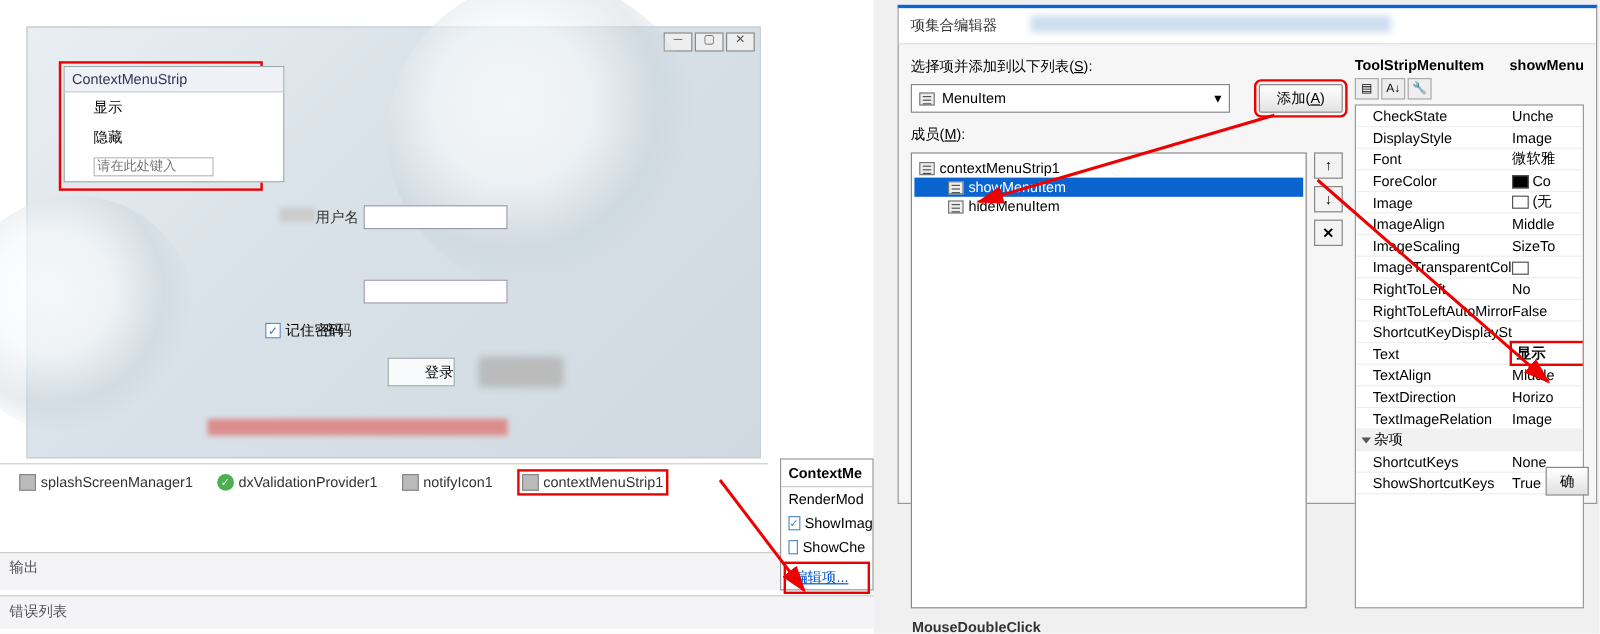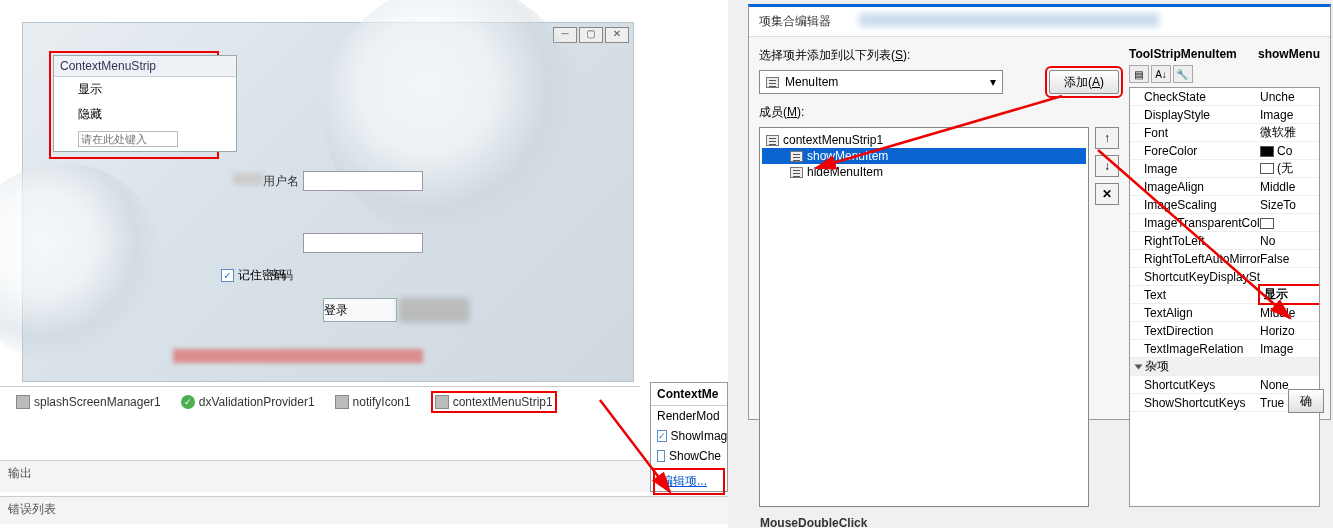--- a/index.html
+++ b/index.html
@@ -17,21 +17,21 @@
 .ctxmenu { position: absolute; left: 30px; top: 32px; width: 184px; background: #fff; border: 1px solid #9aa; }
 .ctxmenu-header { padding: 3px 6px; border-bottom: 1px solid #ccd; background: #eef2f7; color: #335; }
 .ctxmenu-item { padding: 4px 8px 4px 24px; }
 .ctxmenu-item.ph input { width: 100px; font-size: 11px; color: #999; border: 1px solid #bbb; padding: 1px 2px; }
 
 
 .frm-label { position: absolute; color: #333; }
 .frm-input { position: absolute; width: 120px; height: 20px; border: 1px solid #99a; background: #fff; }
 .frm-check { position:absolute; display:flex; align-items:center; gap:4px; }
 .frm-check .cb { width:13px; height:13px; border:1px solid #5a8ec9; background:#fff; display:flex; align-items:center; justify-content:center; color:#3075c9; font-size:10px; }
-.frm-btn { position:absolute; width:74px; height:24px; border:1px solid #9aa; background:#f7f9fb; text-align:left; line-height:22px; }
+.frm-btn { position:absolute; width:56px; height:24px; border:1px solid #9aa; background:#f7f9fb; text-align:right; line-height:22px; }
 .blur { filter: blur(3px); background:#bbb; color:transparent; border-radius:2px; }
 .blur-small { filter:blur(2px); background:#ccc; width:60px; height:12px; display:inline-block;}
 .bottom-bar { position:absolute; left:150px; bottom:18px; width:250px; height:14px; background:#db8d8d; filter:blur(2px);}
 
 
 .tray { position:absolute; left:0; top:386px; width:640px; height:30px; background:#fff; border-top:1px solid #ccc; display:flex; align-items:center; gap:20px; padding-left:16px; }
 .tray-item { display:flex; align-items:center; gap:4px; color:#333; }
 .tray-icon { width:14px; height:14px; background:#bbb; border:1px solid #888; }
 .tray-ok { width:14px; height:14px; background:#4caf50; border-radius:50%; display:inline-flex; align-items:center; justify-content:center; color:#fff; font-size:9px;}
 .tray-item.sel { border:2px solid #e00; padding:2px; }
@@ -50,24 +50,24 @@
 
 
 .dialog { position:absolute; left:748px; top:4px; width:583px; height:416px; background:#f6f6f6; border:1px solid #999; border-top:3px solid #0d63d6;}
 .dlg-title { padding:6px 10px; font-size:12px; color:#333; background:#fff; border-bottom:1px solid #ddd; position:relative;}
 .dlg-title .blurred { position:absolute; left:110px; top:6px; width:300px; height:14px; filter:blur(3px); background:#cde;}
 .dlg-body { display:flex; padding:10px; gap:10px; height:480px;}
 .dlg-left { width:360px; display:flex; flex-direction:column;}
 .dlg-right { flex:1; display:flex; flex-direction:column;}
 
 .sel-label { margin-bottom:6px;}
-.add-row { display:flex; gap:8px; margin-bottom:10px; align-items:center;}
+.add-row { display:flex; gap:24px; margin-bottom:10px; align-items:center;}
 .combo { flex:1; height:24px; border:1px solid #888; background:#fff; display:flex; align-items:center; padding:0 6px; gap:6px;}
 .combo .arrow { margin-left:auto;}
-.btn { height:24px; padding:0 14px; border:1px solid #888; background:linear-gradient(#fff,#e3e3e3); border-radius:2px;margin-left:38px;}
+.btn { height:24px; padding:0 14px; border:1px solid #888; background:linear-gradient(#fff,#e3e3e3); border-radius:2px;}
 .btn.hl { outline:2px solid #e00; outline-offset:2px;}
 
 .members { flex:1; display:flex; gap:6px;}
 .tree { flex:1; border:1px solid #888; background:#fff; padding:4px 2px; overflow:auto;}
 .node { display:flex; align-items:center; gap:4px; padding:1px 4px;}
 .node.child { padding-left:28px;}
 .node.sel { background:#0a64d0; color:#fff;}
 .node-icon { width:13px; height:11px; border:1px solid #777; background:#eee; position:relative;}
 .node-icon::after{content:"";position:absolute;left:2px;top:2px;width:7px;height:1px;background:#555;box-shadow:0 3px 0 #555,0 6px 0 #555;}
 .updown { width:24px; display:flex; flex-direction:column; gap:6px;}

